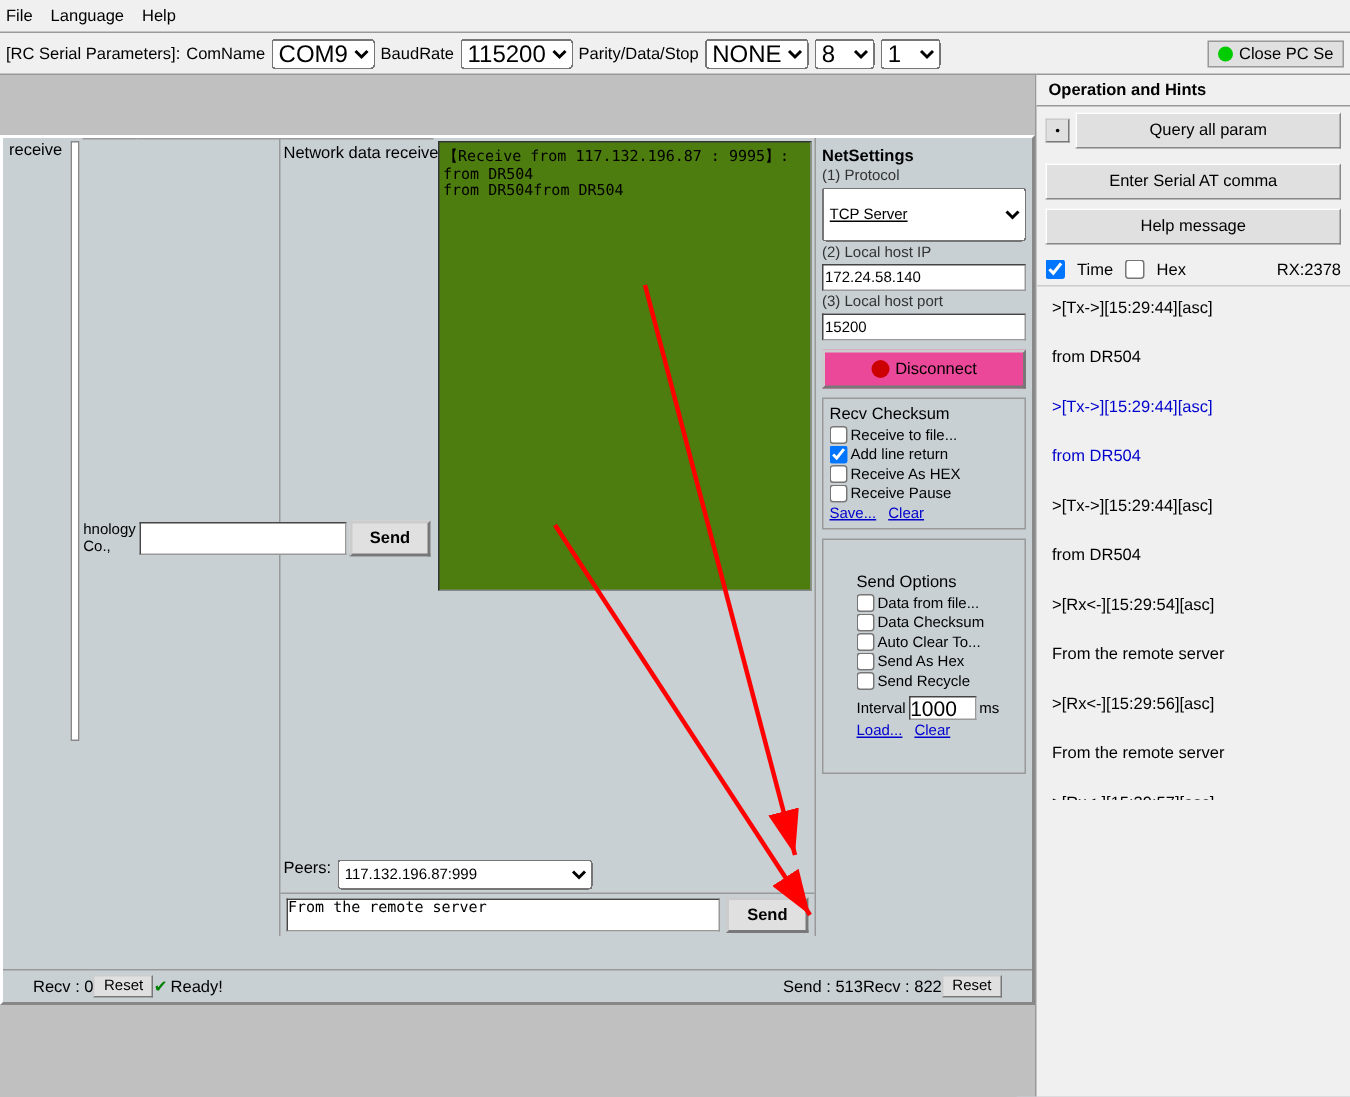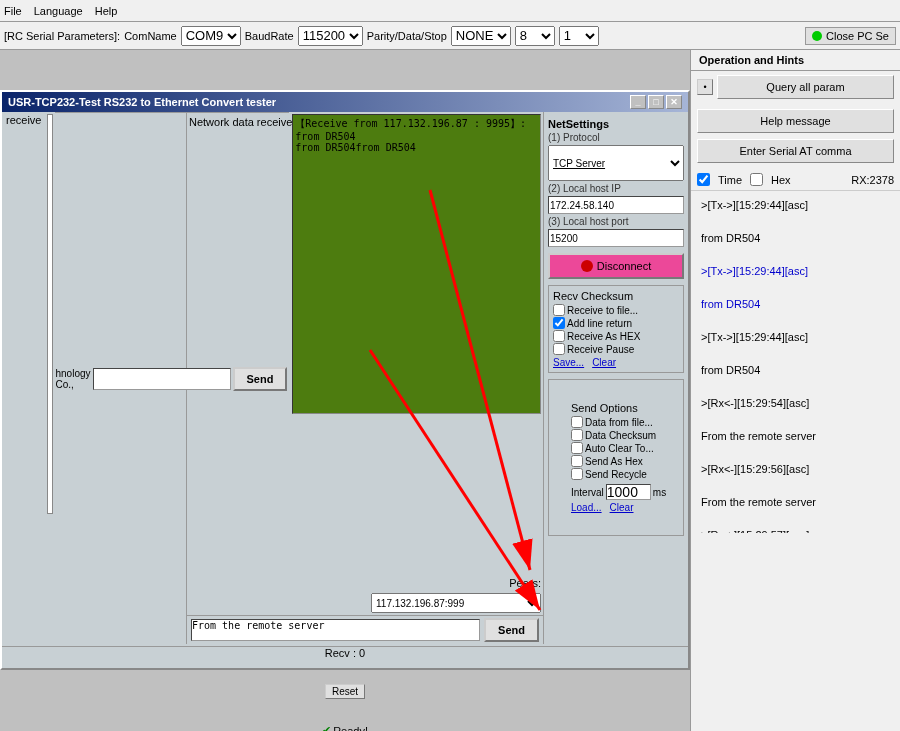--- a/index.html
+++ b/index.html
@@ -34,21 +34,21 @@
       height: 28px;
       background: #f0f0f0;
       border-bottom: 1px solid #999;
       display: flex;
       align-items: center;
       padding: 2px 4px;
       gap: 4px;
       font-size: 11px;
     }
     .serial-params-bar select {
-      font-size: 13px;
+      font-size: 16px;
       height: 20px;
     }
     .close-pc-btn {
       margin-left: auto;
       background: #e0e0e0;
       border: 1px solid #999;
       padding: 2px 6px;
       cursor: pointer;
       font-size: 11px;
       display: flex;
@@ -200,25 +200,24 @@
       font-size: 10px;
       padding: 2px;
       resize: none;
       overflow-y: auto;
       min-height: 200px;
     }
 
     
     .peers-row {
       display: flex;
-      align-items: flex-end;
+      align-items: flex-start;
       padding: 2px;
       gap: 4px;
       font-size: 11px;
-      flex-direction: column;
     }
     .peers-select {
       font-size: 10px;
       height: 20px;
       width: 170px;
     }
 
     
     .send-row-bottom {
       display: flex;
@@ -332,23 +331,22 @@
       position: absolute;
       bottom: 0;
       left: 0;
       width: 625px;
       height: 22px;
       background: #c8d0d4;
       border-top: 1px solid #999;
       display: flex;
       align-items: center;
       font-size: 11px;
-      padding: 0 4px;
-      gap: 25px;
-      flex-direction: column;
+      padding: 0 20px;
+      gap: 0;
     }
     .status-btn {
       padding: 1px 6px;
       background: #e0e0e0;
       border: 1px outset #ccc;
       cursor: pointer;
       font-size: 10px;
     }
     .status-ready {
       display: flex; align-items: center; gap: 2px;
@@ -429,45 +427,37 @@
   </div>
 </div>
 
 <div class="right-panel" style="top:50px;">
   <div class="right-panel-title">Operation and Hints</div>
 
   <div style="display:flex; align-items:center; padding:4px 6px; gap:4px;">
     <div style="width:16px;height:16px;background:#e0e0e0;border:1px outset #ccc;cursor:pointer;display:flex;align-items:center;justify-content:center;font-size:9px;">•</div>
     <button class="right-panel-btn" style="flex:1;margin:0;">Query all param</button>
   </div>
+  <button class="right-panel-btn">Enter Serial AT comma</button>
   <button class="right-panel-btn">Help message</button>
-  <button class="right-panel-btn">Enter Serial AT comma</button>
 
   <div class="log-options">
     <input type="checkbox" checked="" style="">
     <span>Time</span>
     <input type="checkbox" style="">
     <span>Hex</span>
     <span style="margin-left:auto;">RX:2378</span>
   </div>
 
   <div class="right-panel-scrollable" style="padding:2px 4px;">
     <div class="log-content" id="log-content-area"><span class="log-line black">&gt;[Tx-&gt;][15:29:44][asc]</span><br><span class="log-line black">from DR504</span><br><span class="log-line blue">&gt;[Tx-&gt;][15:29:44][asc]</span><br><span class="log-line blue">from DR504</span><br><span class="log-line black">&gt;[Tx-&gt;][15:29:44][asc]</span><br><span class="log-line black">from DR504</span><br><span class="log-line black">&gt;[Rx&lt;-][15:29:54][asc]</span><br><span class="log-line black">From the remote server</span><br><span class="log-line black">&gt;[Rx&lt;-][15:29:56][asc]</span><br><span class="log-line black">From the remote server</span><br><span class="log-line black">&gt;[Rx&lt;-][15:29:57][asc]</span><br><br><br><br><br></div>
   </div>
 </div>
 
 <div class="usr-window" style="top:90px; left:0; width:690px; height:580px;">
-  <div class="usr-window-titlebar">
-    <span>USR-TCP232-Test  RS232 to Ethernet Convert tester</span>
-    <div class="usr-window-controls">
-      <div class="win-btn">_</div>
-      <div class="win-btn">□</div>
-      <div class="win-btn close">✕</div>
-    </div>
-  </div>
 
   <div class="usr-content" style="height: calc(100% - 44px);">
 
     <div class="left-recv">
       <div class="left-recv-label">receive</div>
       <textarea class="left-recv-textarea" style="height: 400px; font-size: 10px;"></textarea>
       <div class="send-row-bottom" style="padding:0; border-top:1px solid #999; display:flex; gap:2px;">
         <span style="font-size:10px;">hnology Co.,</span>
       </div>
       <div style="display:flex; align-items:center; padding:2px; gap:2px; border-top:1px solid #999;">

